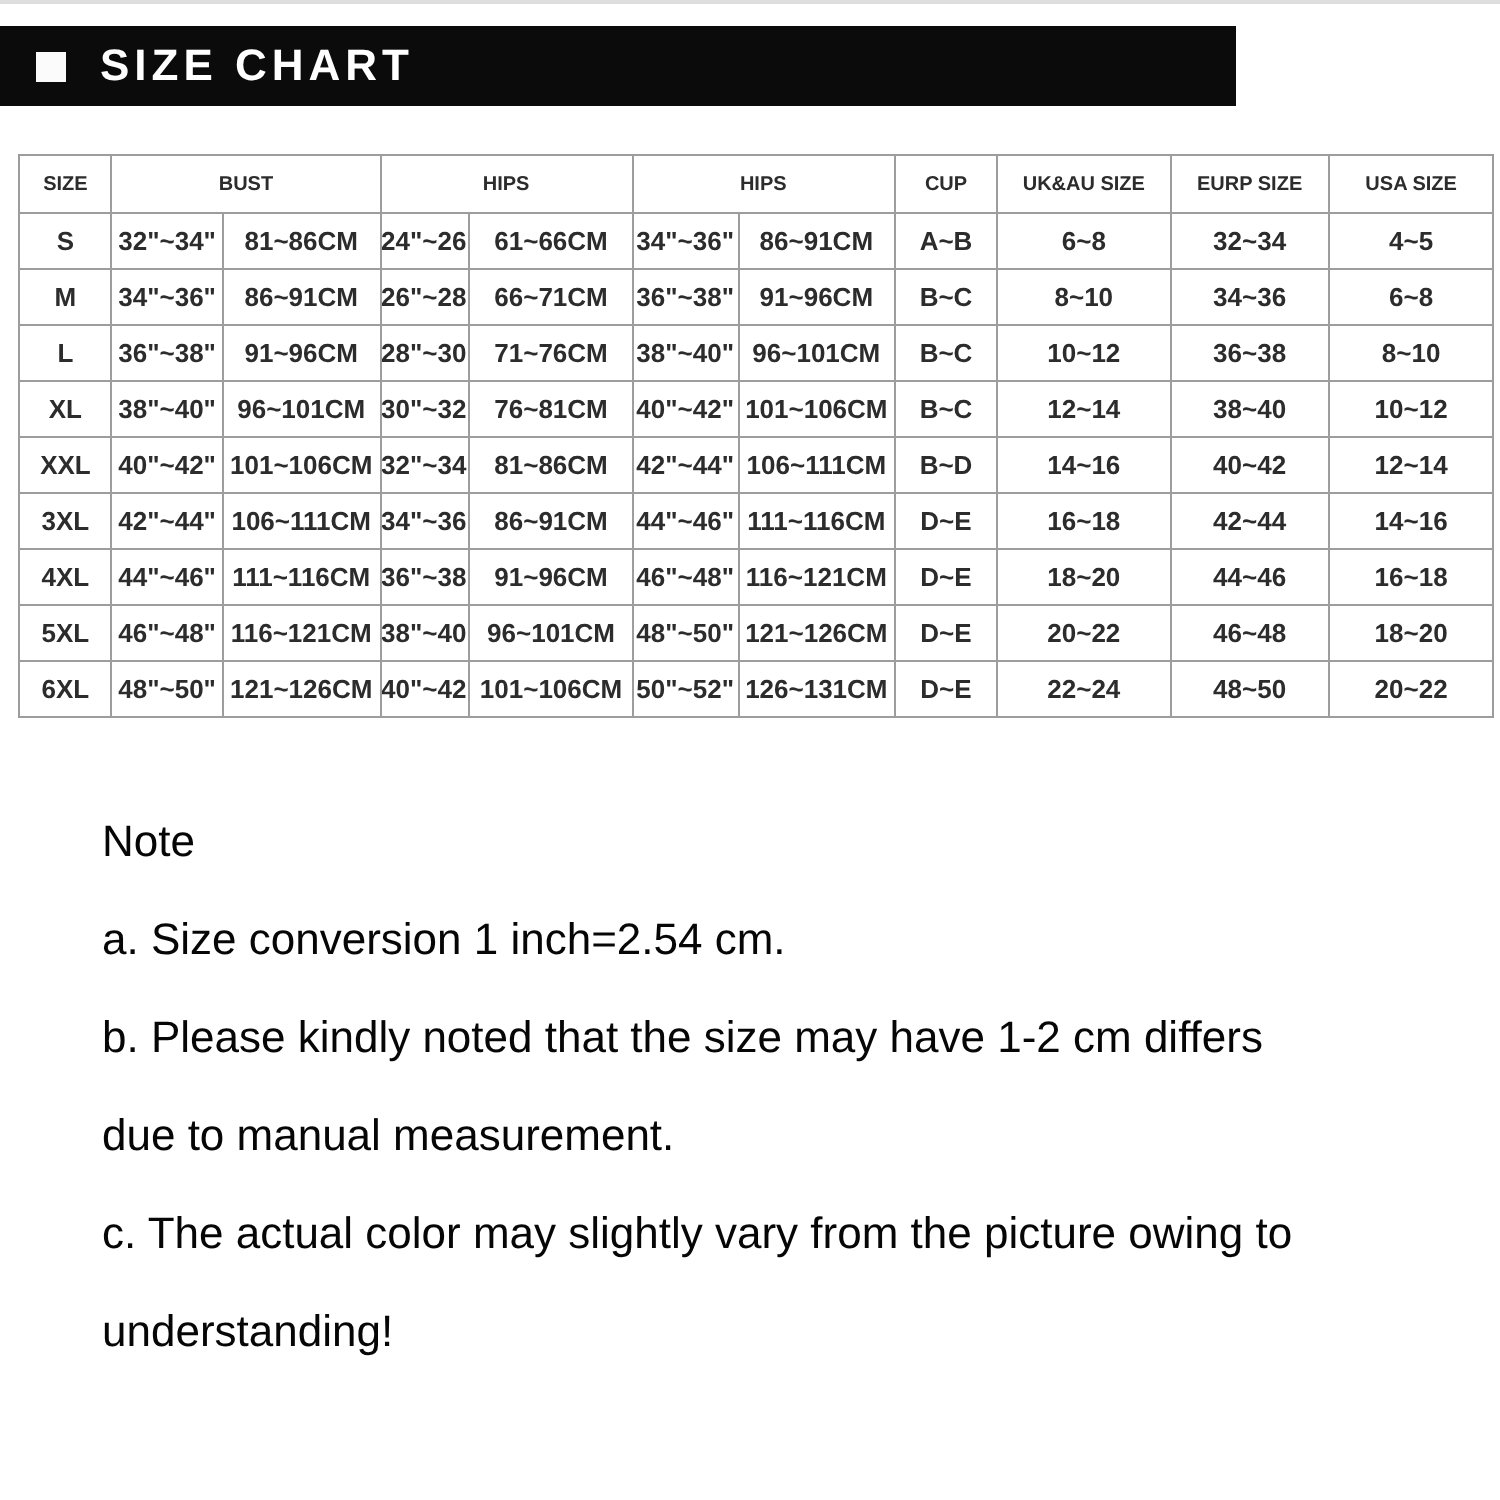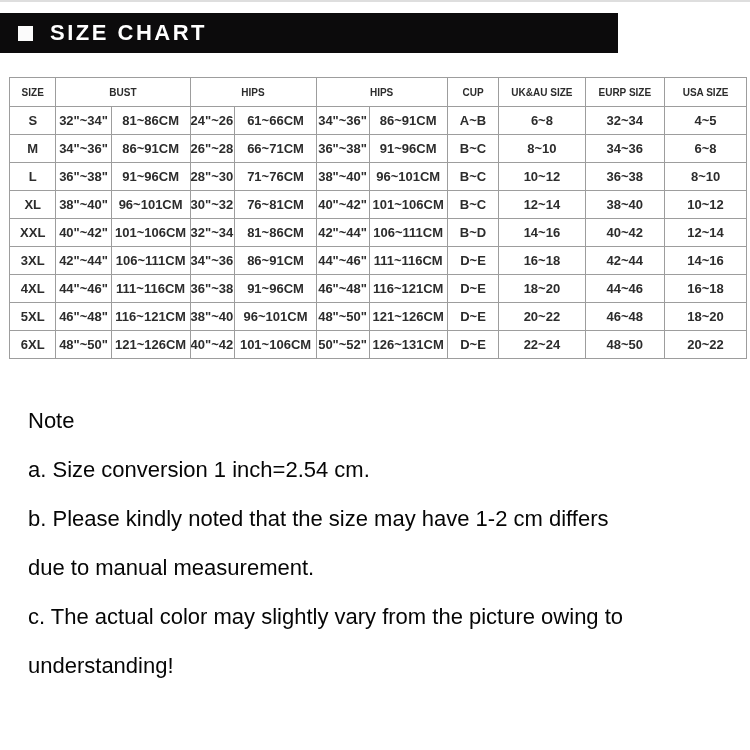--- a/index.html
+++ b/index.html
@@ -54,21 +54,21 @@
     font-size:10px;
     font-weight:700;
     height:29px;
   }
   .size-table td {
     font-size:13px;
     font-weight:700;
     height:28px;
   }
   .note {
-    position:absolute; top:396px; left:28px;
+    position:absolute; top:396px; left:51px;
     color:#060606;
     font-size:22px;
   }
   .note-title { line-height:49px; }
   .note-line  { line-height:49px; white-space:nowrap; }
   .note-line.cont { }
 </style>
 </head>
 <body>
 

